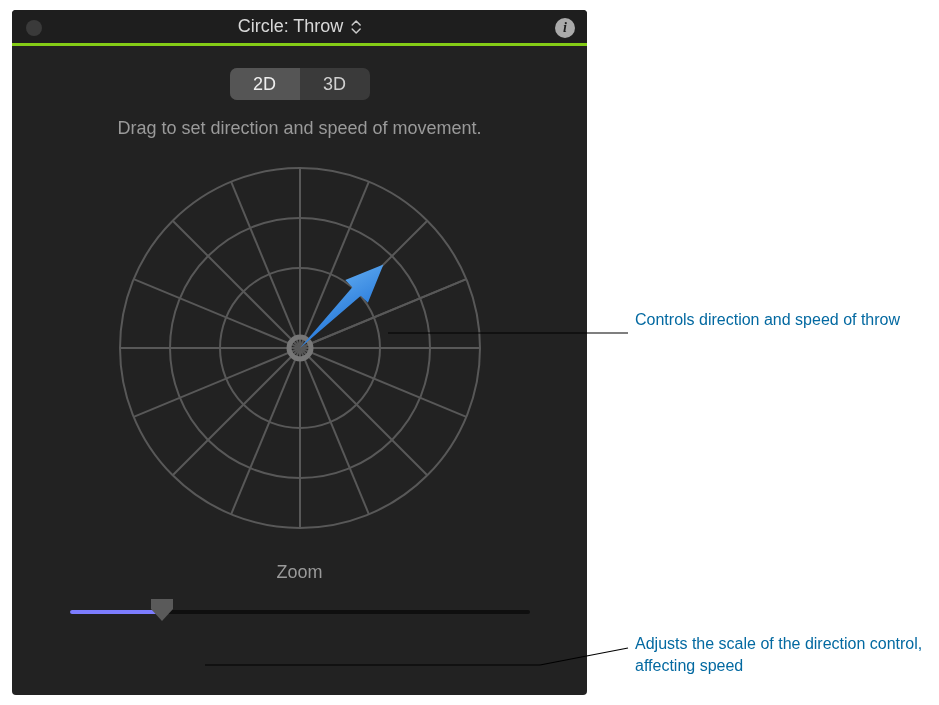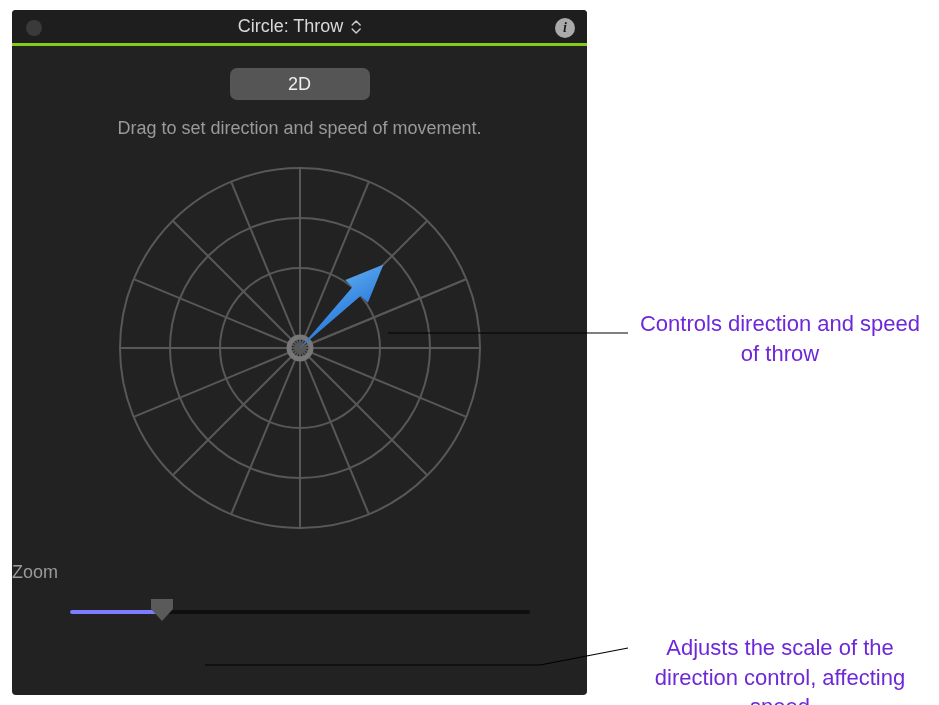--- a/index.html
+++ b/index.html
@@ -106,20 +106,21 @@
       position: relative;
       margin: 18px auto 0;
       width: 380px;
       height: 380px;
     }
     .radar-svg {
       display: block;
     }
     .zoom-label {
       margin-top: 24px;
+      text-align: center;
       color: #9a9a9a;
       font-size: 18px;
     }
     .slider-wrap {
       position: relative;
       margin: 12px auto 0;
       width: 460px;
       height: 30px;
     }
     .slider-track-bg {
@@ -142,24 +143,23 @@
       position: absolute;
       top: 4px;
       width: 26px;
       height: 22px;
       transform: translateX(-50%);
     }
     .slider-thumb svg { display: block; }
 
     .callout {
       position: absolute;
-      color: #6d28d9;
-      font-size: 22px;
+      color: #0369a1;
+      font-size: 16px;
       line-height: 1.35;
-      text-align: center;
     }
     .callout-line {
       position: absolute;
       stroke: #000;
       stroke-width: 1.2;
       fill: none;
     }
   </style>
 </head>
 <body>
@@ -177,20 +177,21 @@
         </svg>
       </span>
     </div>
     <div class="info-button">
       <span>i</span>
     </div>
   </div>
 
   <div class="seg-control">
     <button class="seg-btn active">2D</button>
+    <button class="seg-btn">3D</button>
   </div>
 
   <div class="instruction">Drag to set direction and speed of movement.</div>
 
   <div class="radar-wrap">
     <svg class="radar-svg" width="380" height="380" viewBox="0 0 380 380">
       <g stroke="#585858" stroke-width="2" fill="none">
         <circle cx="190" cy="190" r="180"></circle>
         <circle cx="190" cy="190" r="130"></circle>
         <circle cx="190" cy="190" r="80"></circle>

